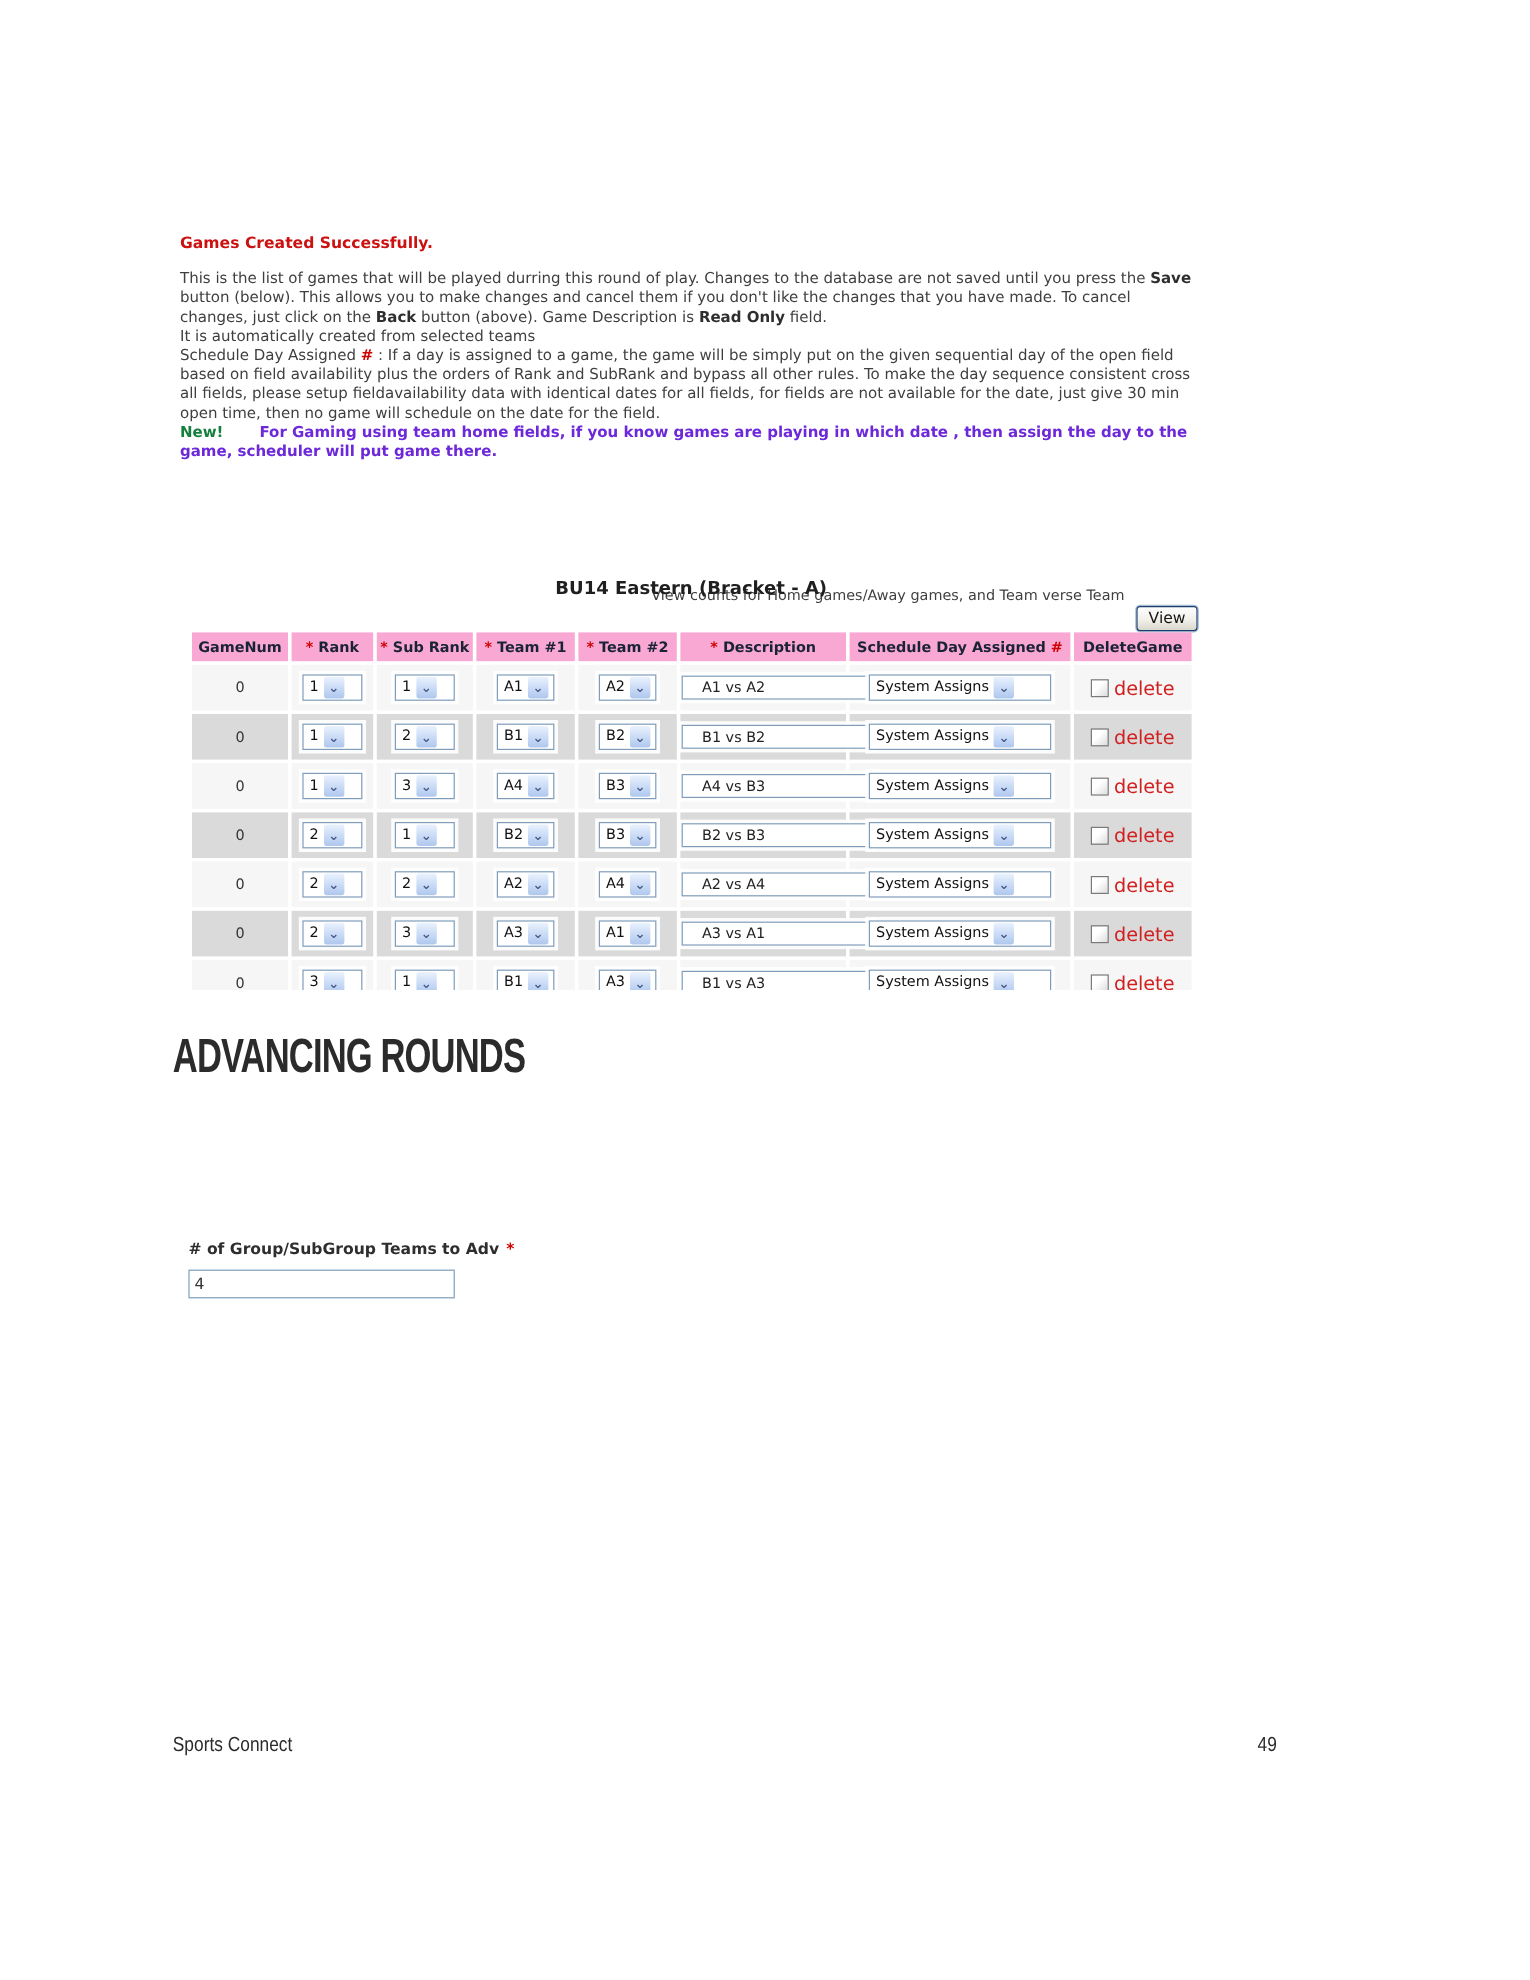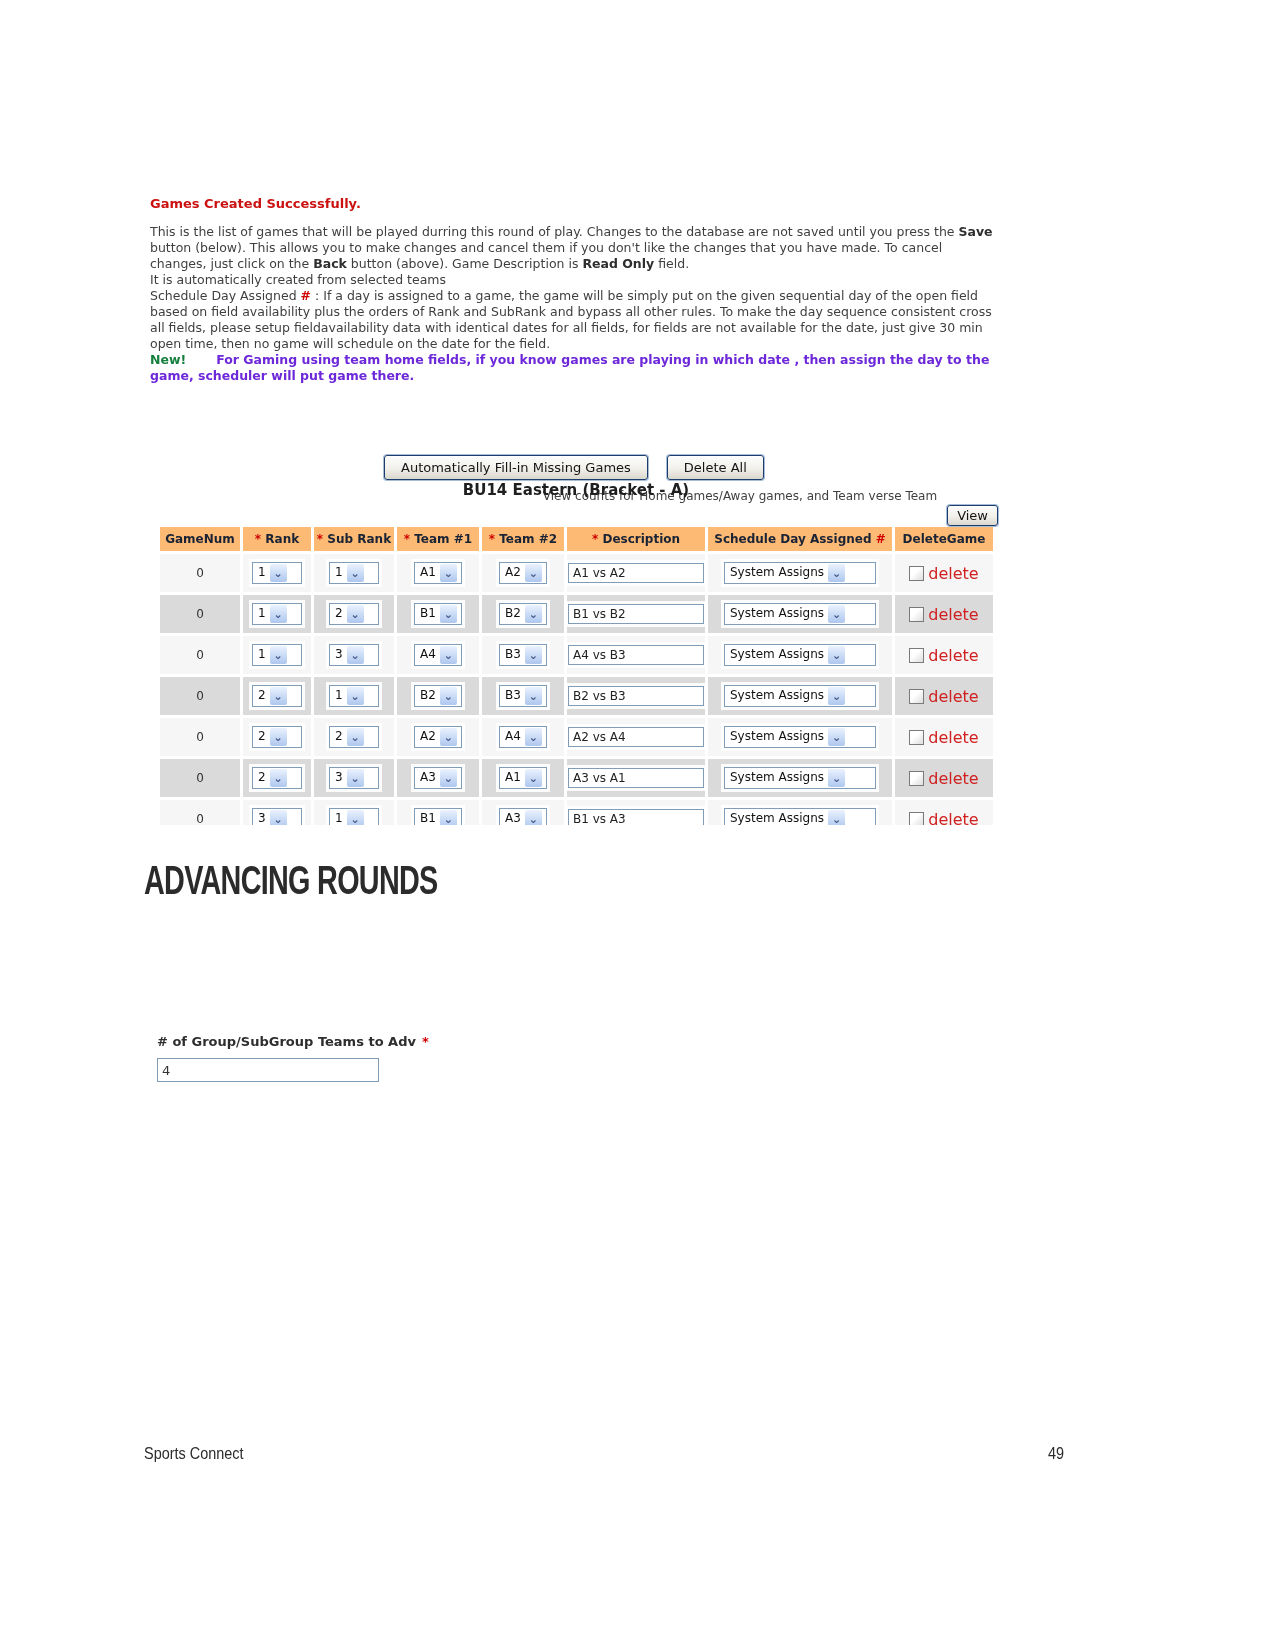--- a/index.html
+++ b/index.html
@@ -22,37 +22,37 @@
   .xp-btn.small{padding:2px 9px;margin-top:39px;}
 
   .view-row{position:absolute;top:466px;right:277px;display:flex;align-items:center;gap:10px;}
   .view-label{font-size:12px;color:#3F3F3F;}
 
   .bracket-title{position:absolute;left:157px;top:481px;width:838px;text-align:center;
                  font-size:15px;font-weight:bold;color:#1F1F1F;}
 
   .table-clip{position:absolute;left:157px;top:524px;width:840px;height:301px;overflow:hidden;}
   table.games{border-collapse:separate;border-spacing:3px;width:838px;table-layout:fixed;}
-  table.games th{background:#fdba74;color:#1A2335;font-size:12px;font-weight:bold;
+  table.games th{background:#f9a8d4;color:#1A2335;font-size:12px;font-weight:bold;
                  height:24px;padding:0 2px;text-align:center;white-space:nowrap;overflow:hidden;}
   table.games td{height:36px;text-align:center;font-size:12px;color:#333;vertical-align:middle;}
   tbody.rows tr:nth-child(odd) td{background:#F6F6F6;}
   tbody.rows tr:nth-child(even) td{background:#DADADA;}
 
   .xp-select{display:inline-flex;align-items:stretch;background:#fff;border:1px solid #7F9DB9;
              height:20px;box-shadow:0 0 0 3px rgba(255,255,255,.9);vertical-align:middle;}
   .xp-select .sel-val{padding:2px 3px 0 5px;font-size:12px;color:#111;white-space:nowrap;}
   .xp-select .sel-btn{width:17px;margin-left:auto;margin:1px;border-radius:2px;
              background:linear-gradient(180deg,#EAF2FE 0%,#CBDCF6 50%,#AFC7EE 100%);
              display:flex;align-items:center;justify-content:center;
              color:#44588A;font-size:11px;font-weight:bold;line-height:1;}
   .w-rank{width:48px;} .w-team{width:46px;} .w-sched{width:150px;}
 
   .xp-input{height:18px;border:1px solid #7F9DB9;font-family:"DejaVu Sans",sans-serif;
-            font-size:12px;padding:0 4px;width:126px;color:#222;
+            font-size:12px;padding:0 16px;width:126px;color:#222;
             box-shadow:0 0 0 3px rgba(255,255,255,.9);}
   .xp-checkbox{width:13px;height:13px;border:1px solid #7A7A7A;display:inline-block;
                background:linear-gradient(135deg,#ffffff 40%,#DDDDDD 100%);vertical-align:middle;}
   .del-text{color:#D02020;font-size:16px;margin-left:4px;vertical-align:middle;}
 
   
   .doc-heading{position:absolute;left:144px;top:858px;font-family:"Liberation Sans",sans-serif;
                font-size:40px;font-weight:bold;color:#2B2B2B;letter-spacing:-1px;
                transform:scaleX(.72);transform-origin:left center;white-space:nowrap;}
   .doc-body{position:absolute;left:144px;top:938px;width:920px;font-family:"Liberation Sans",sans-serif;
@@ -74,24 +74,20 @@
 
   <div class="shot-success">Games Created Successfully.</div>
 
   <div class="shot-intro">
     <span>This is the list of games that will be played durring this round of play. Changes to the database are not saved until you press the </span><b>Save</b><span> button (below). This allows you to make changes and cancel them if you don't like the changes that you have made. To cancel changes, just click on the </span><b>Back</b><span> button (above). Game Description is </span><b>Read Only</b><span> field.</span><br>
     <span>It is automatically created from selected teams</span><br>
     <span>Schedule Day Assigned </span><span class="red">#</span><span> : If a day is assigned to a game, the game will be simply put on the given sequential day of the open field based on field availability plus the orders of Rank and SubRank and bypass all other rules. To make the day sequence consistent cross all fields, please setup fieldavailability data with identical dates for all fields, for fields are not available for the date, just give 30 min open time, then no game will schedule on the date for the field.</span><br>
     <span class="note-new">New!</span><span class="note-blue">For Gaming using team home fields, if you know games are playing in which date , then assign the day to the game, scheduler will put game there.</span>
   </div>
 
-  <div class="btn-row">
-    <button class="xp-btn">Automatically Fill-in Missing Games</button>
-    <button class="xp-btn">Delete All</button>
-  </div>
 
   <div class="view-row">
     <span class="view-label">View counts for Home games/Away games, and Team verse Team</span>
     <button class="xp-btn small">View</button>
   </div>
 
   <div class="bracket-title">BU14 Eastern (Bracket - A)</div>
 
   <div class="table-clip">
     <table class="games">

